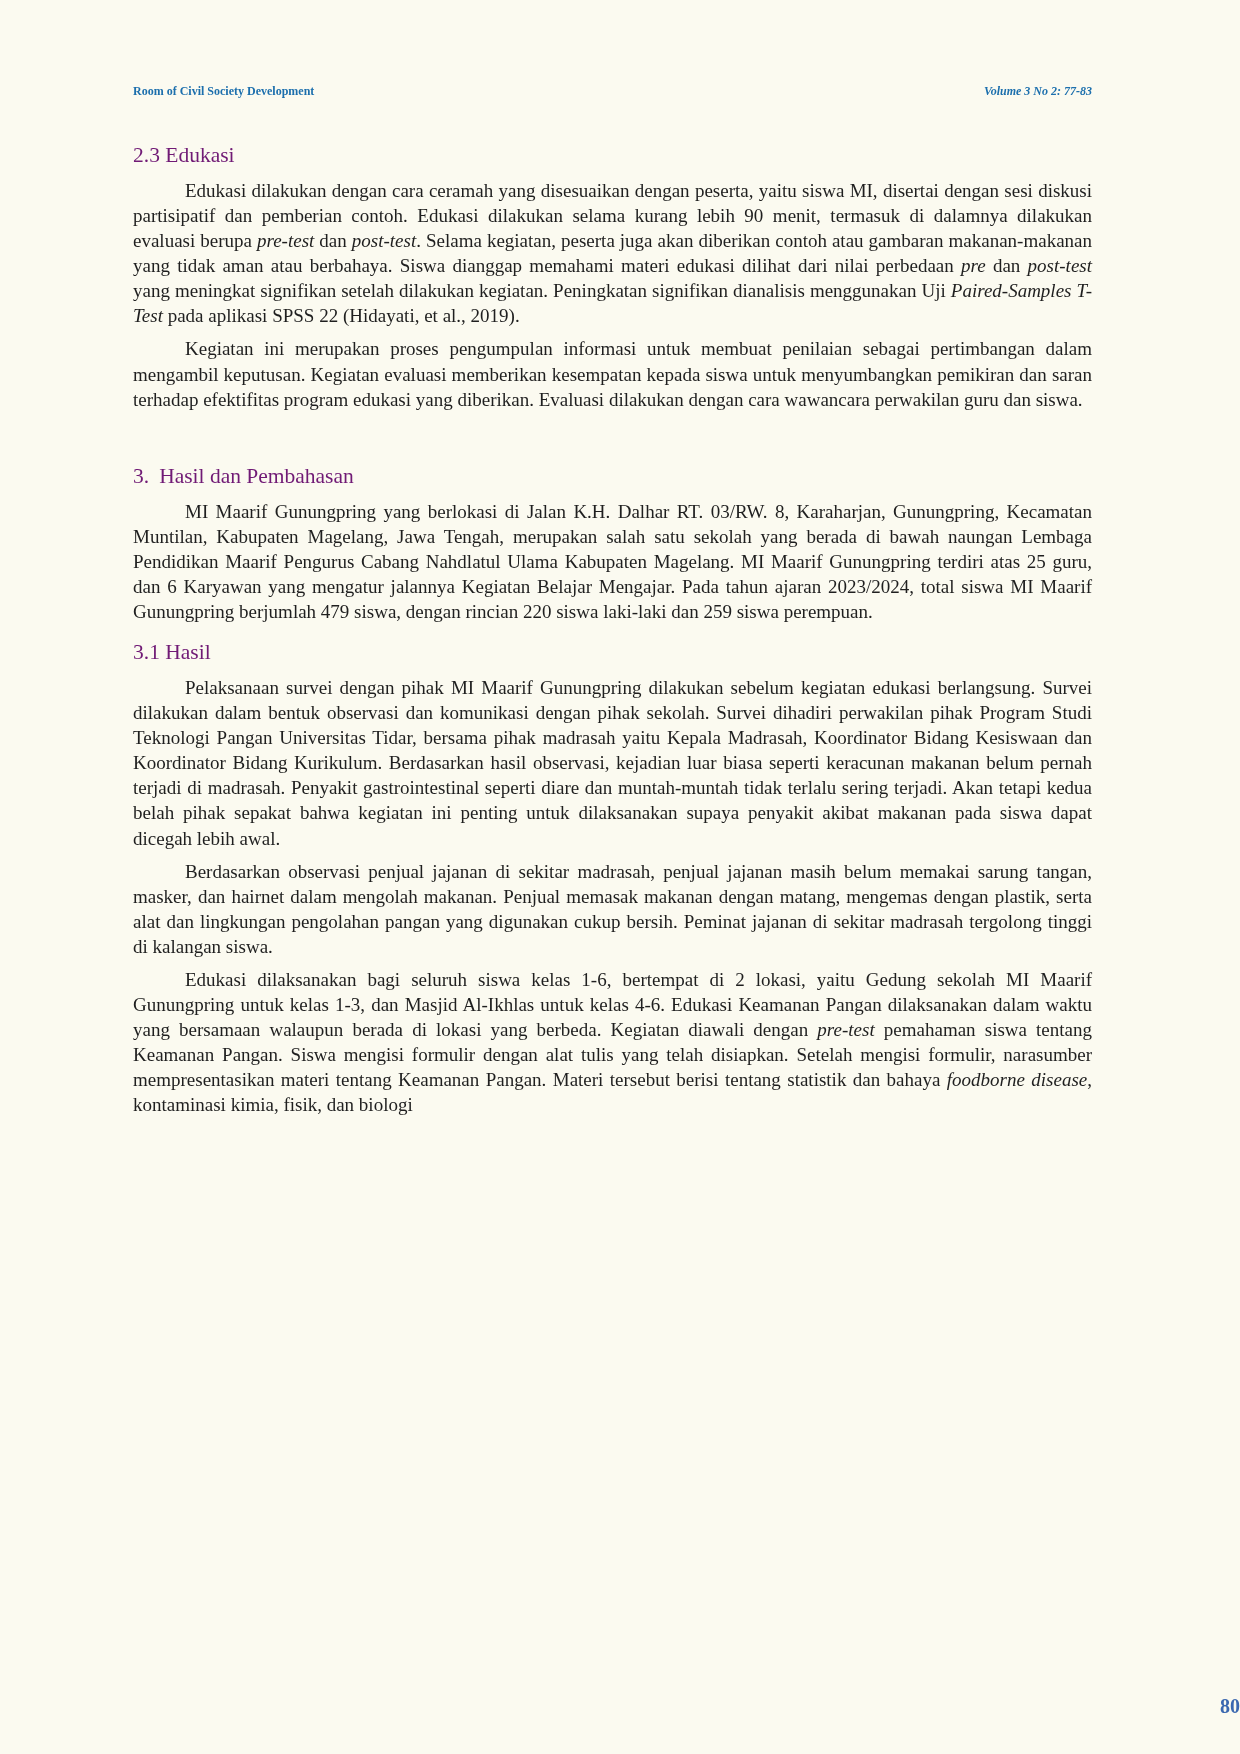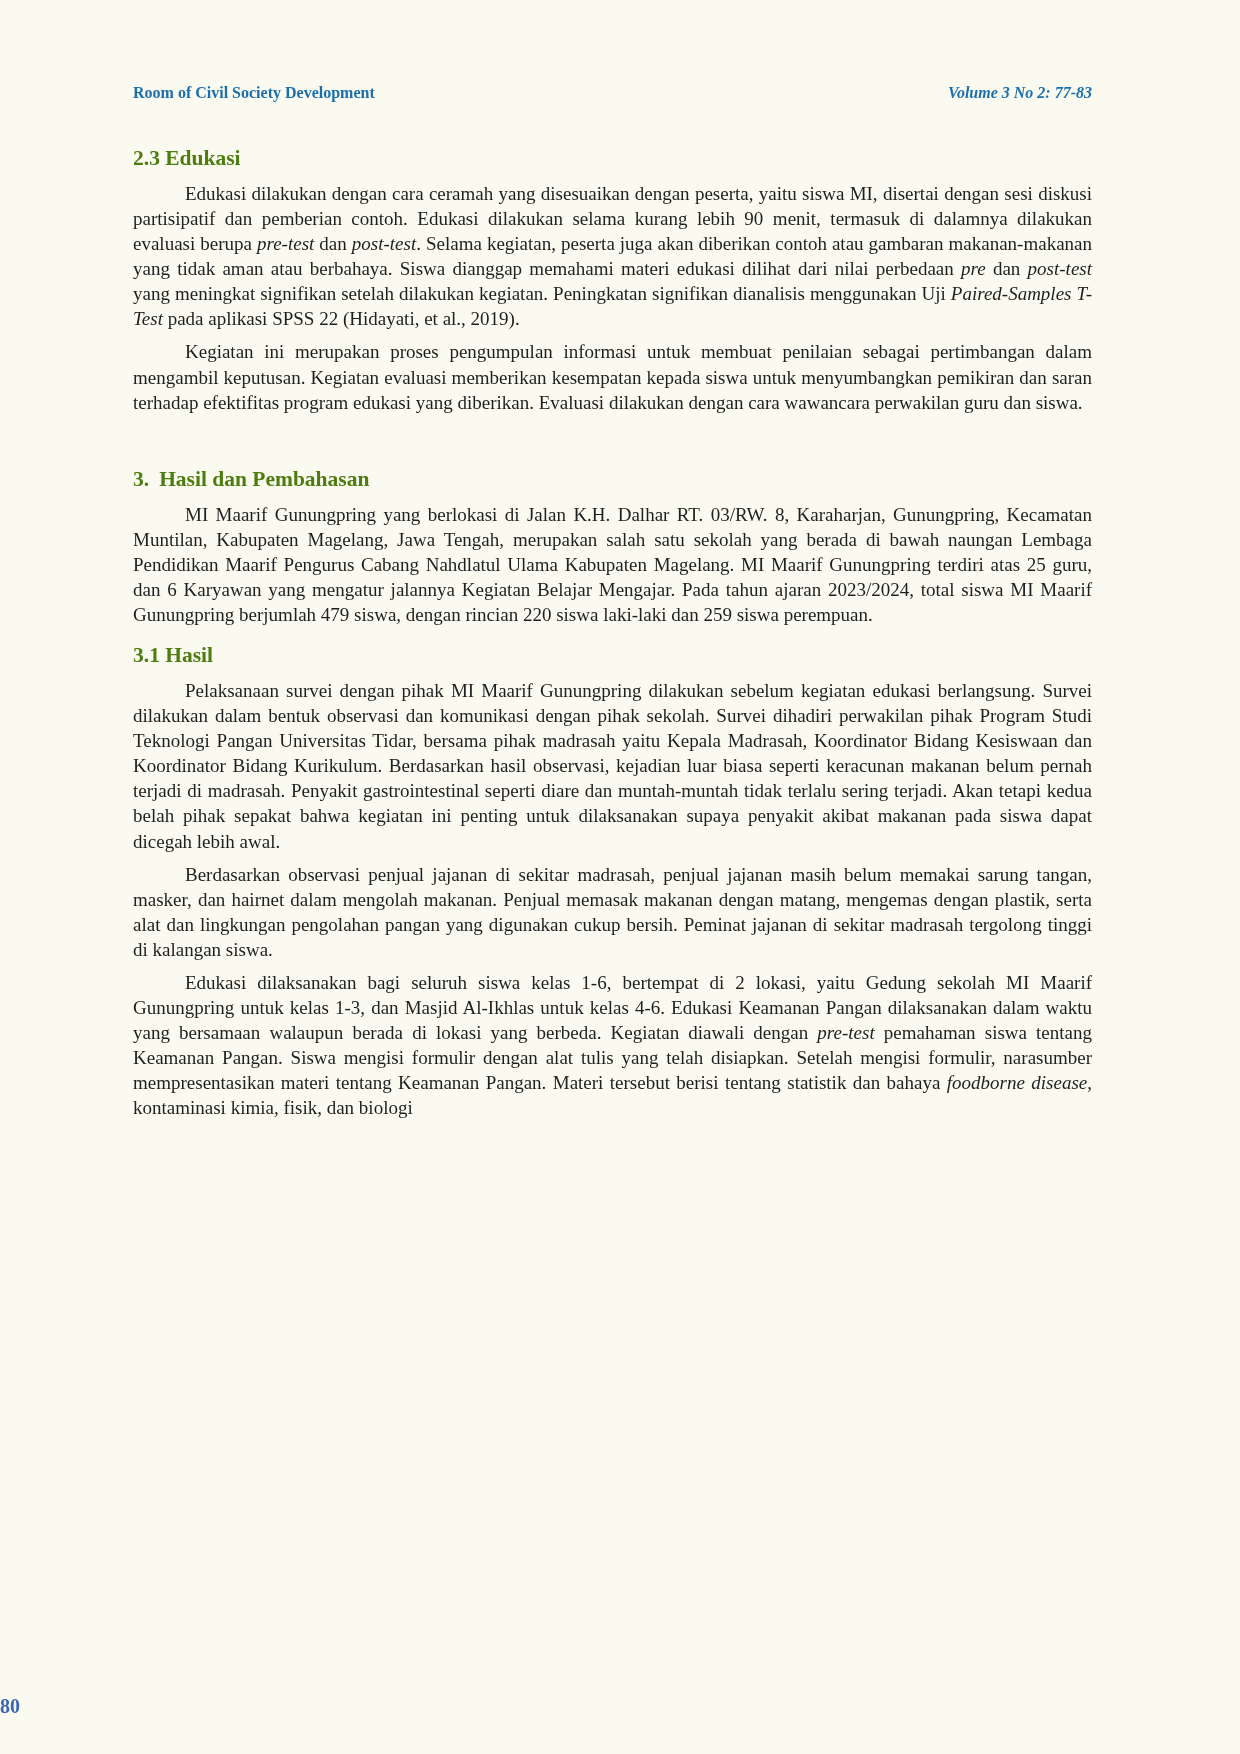--- a/index.html
+++ b/index.html
@@ -16,48 +16,48 @@
     width: 100%;
     height: 100%;
     padding: 84px 148px 0 133px;
     position: relative;
   }
   .page-header {
     display: flex;
     justify-content: space-between;
     align-items: baseline;
     color: #1c6fad;
-    font-size: 16px;
+    font-size: 12px;
     font-weight: bold;
     margin-bottom: 44px;
   }
   .page-header .vol { font-style: italic; text-align: right; }
   h2.sec-heading {
-    color: #4d7c0f;
+    color: #701a75;
     font-size: 21.5px;
-    font-weight: bold;
+    font-weight: normal;
     margin-top: 16px;
     margin-bottom: 10px;
   }
   h2.sec-heading .h-num { margin-right: 10px; }
   h2.big-gap { margin-top: 52px; }
   p.para {
     font-size: 19px;
     line-height: 1.32;
     text-align: justify;
     text-indent: 52px;
     margin-bottom: 8px;
   }
   p.para .it { font-style: italic; }
   .page-footer {
     position: absolute;
     bottom: 36px;
     left: 0;
     width: 100%;
-    text-align: left;
+    text-align: right;
     color: #3b68b0;
     font-size: 20px;
     font-weight: bold;
   }
 </style>
 </head>
 <body>
 
 <div class="page">
 

